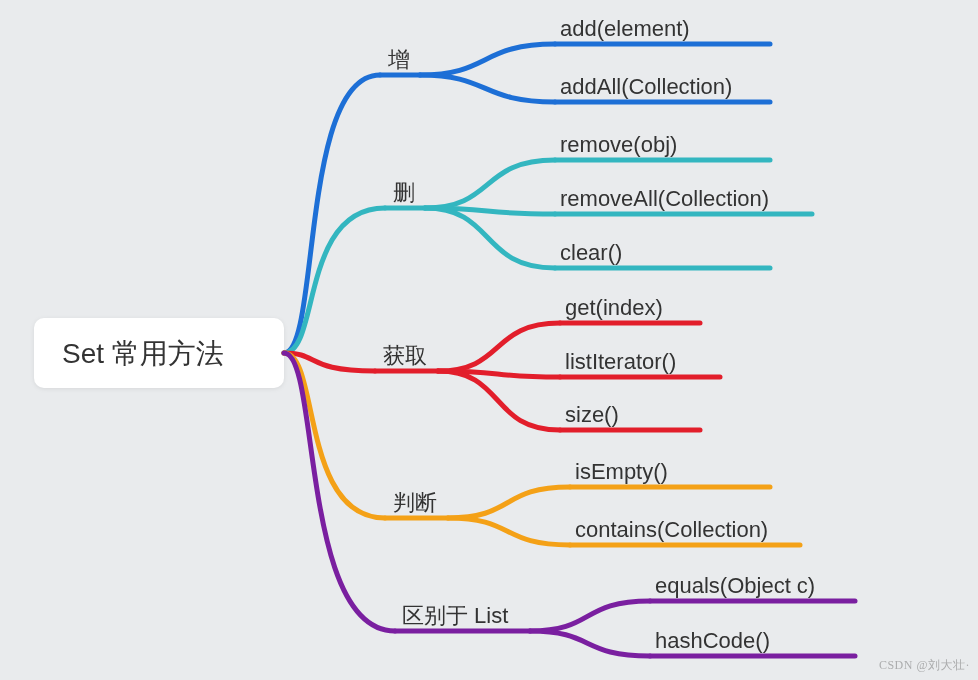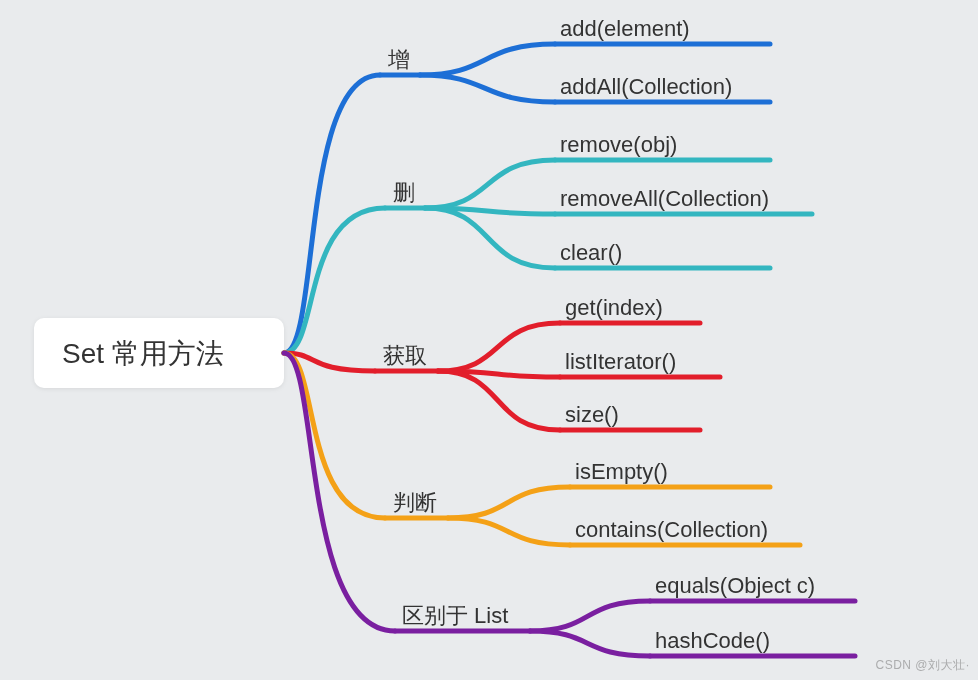--- a/index.html
+++ b/index.html
@@ -29,21 +29,21 @@
     font-size: 22px;
     fill: #333333;
   }
   .watermark {
     position: absolute;
     right: 8px;
     bottom: 6px;
     font-size: 12px;
     color: rgba(120,120,120,0.55);
     letter-spacing: 0.5px;
-    font-family: Liberation Sans, sans-serif;
+    font-family: Liberation Serif, serif;
   }
 </style>
 </head>
 <body>
 
 <svg width="978" height="680" viewBox="0 0 978 680">
 
   <g>
     <rect class="root-box" x="34" y="318" width="250" height="70" filter="drop-shadow(0 1px 2px rgba(0,0,0,0.08))"></rect>
     <text class="root-text" x="62" y="363">Set 常用方法</text>

